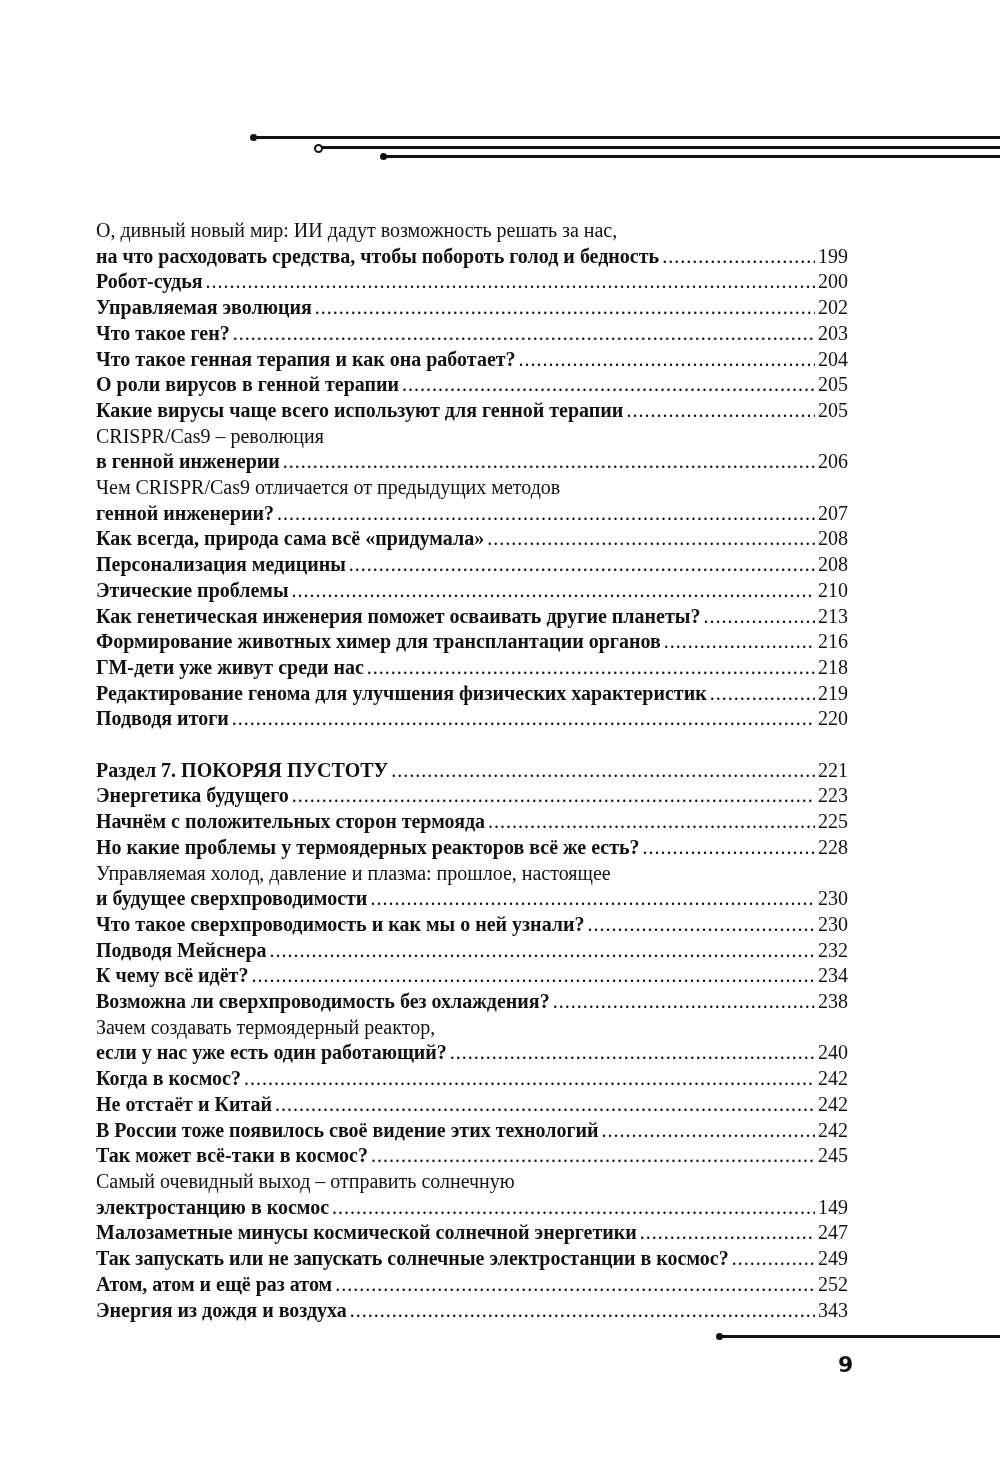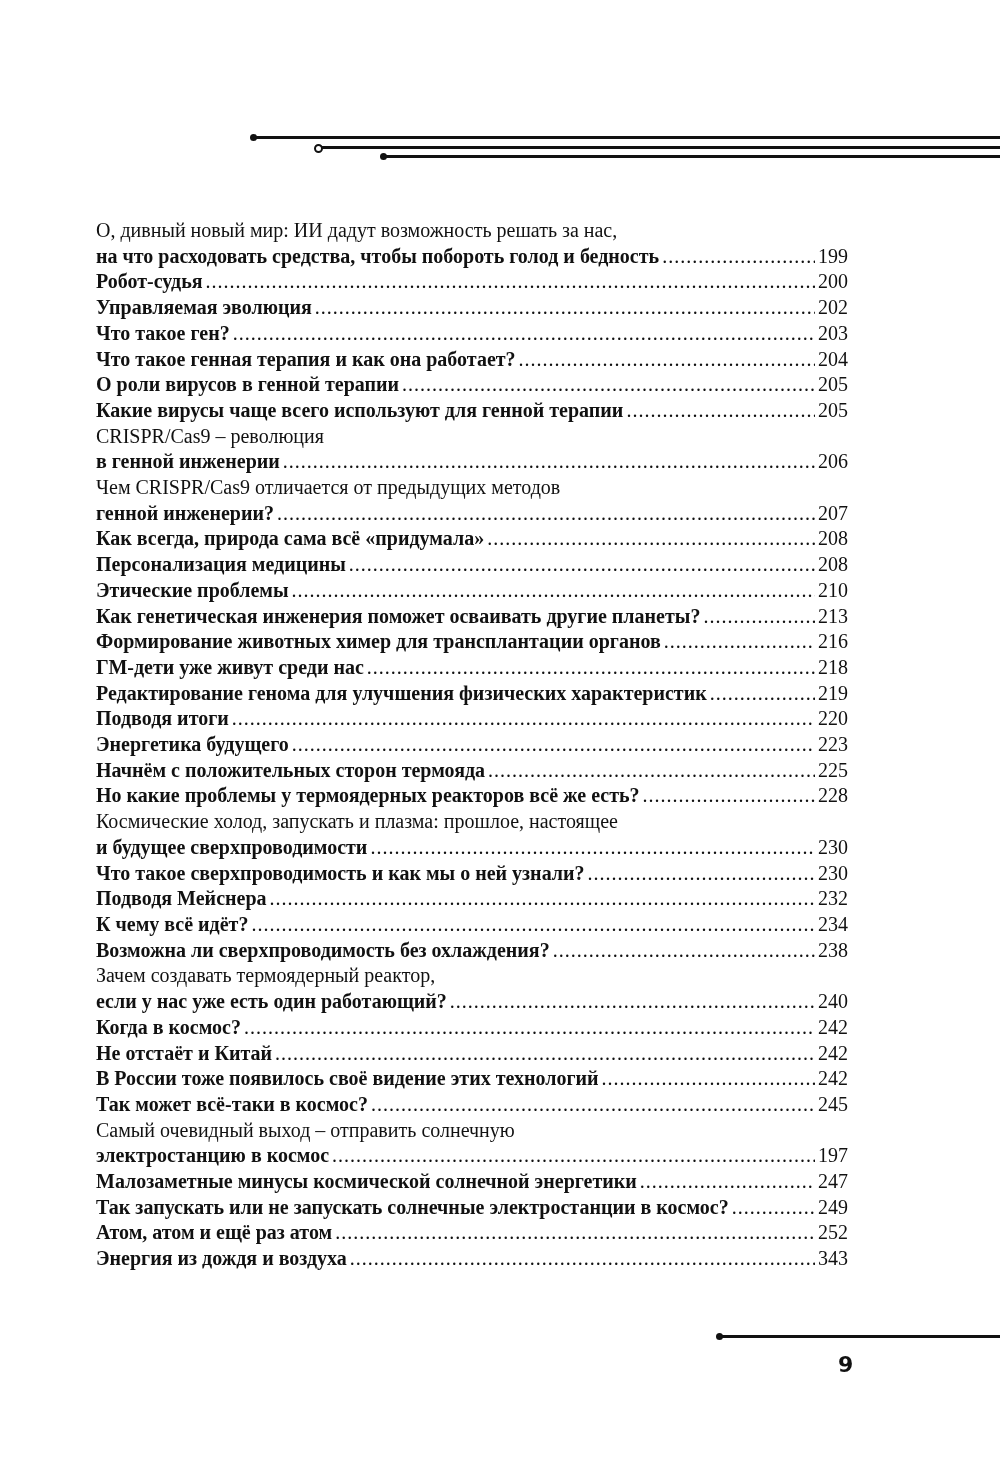--- a/index.html
+++ b/index.html
@@ -150,20 +150,27 @@
         <span class="page">219</span>
       </div>
     </li>
     <li class="entry">
       <div class="line">
         <span class="title-text">Подводя итоги</span>
         <span class="leader"></span>
         <span class="page">220</span>
       </div>
     </li>
+    <li class="entry bold gap">
+      <div class="line">
+        <span class="title-text">Раздел 7. ПОКОРЯЯ ПУСТОТУ</span>
+        <span class="leader"></span>
+        <span class="page">221</span>
+      </div>
+    </li>
     <li class="entry">
       <div class="line">
         <span class="title-text">Энергетика будущего</span>
         <span class="leader"></span>
         <span class="page">223</span>
       </div>
     </li>
     <li class="entry">
       <div class="line">
         <span class="title-text">Начнём с положительных сторон термояда</span>
@@ -172,21 +179,21 @@
       </div>
     </li>
     <li class="entry">
       <div class="line">
         <span class="title-text">Но какие проблемы у термоядерных реакторов всё же есть?</span>
         <span class="leader"></span>
         <span class="page">228</span>
       </div>
     </li>
     <li class="entry">
-      <span class="first-line">Космические холод, запускать и плазма: прошлое, настоящее</span>
+      <span class="first-line">Управляемая холод, давление и плазма: прошлое, настоящее</span>
       <div class="line">
         <span class="title-text">и будущее сверхпроводимости</span>
         <span class="leader"></span>
         <span class="page">230</span>
       </div>
     </li>
     <li class="entry">
       <div class="line">
         <span class="title-text">Что такое сверхпроводимость и как мы о ней узнали?</span>
         <span class="leader"></span>
@@ -248,21 +255,21 @@
         <span class="title-text">Так может всё-таки в космос?</span>
         <span class="leader"></span>
         <span class="page">245</span>
       </div>
     </li>
     <li class="entry">
       <span class="first-line">Самый очевидный выход – отправить солнечную</span>
       <div class="line">
         <span class="title-text">электростанцию в космос</span>
         <span class="leader"></span>
-        <span class="page">197</span>
+        <span class="page">149</span>
       </div>
     </li>
     <li class="entry">
       <div class="line">
         <span class="title-text">Малозаметные минусы космической солнечной энергетики</span>
         <span class="leader"></span>
         <span class="page">247</span>
       </div>
     </li>
     <li class="entry">

